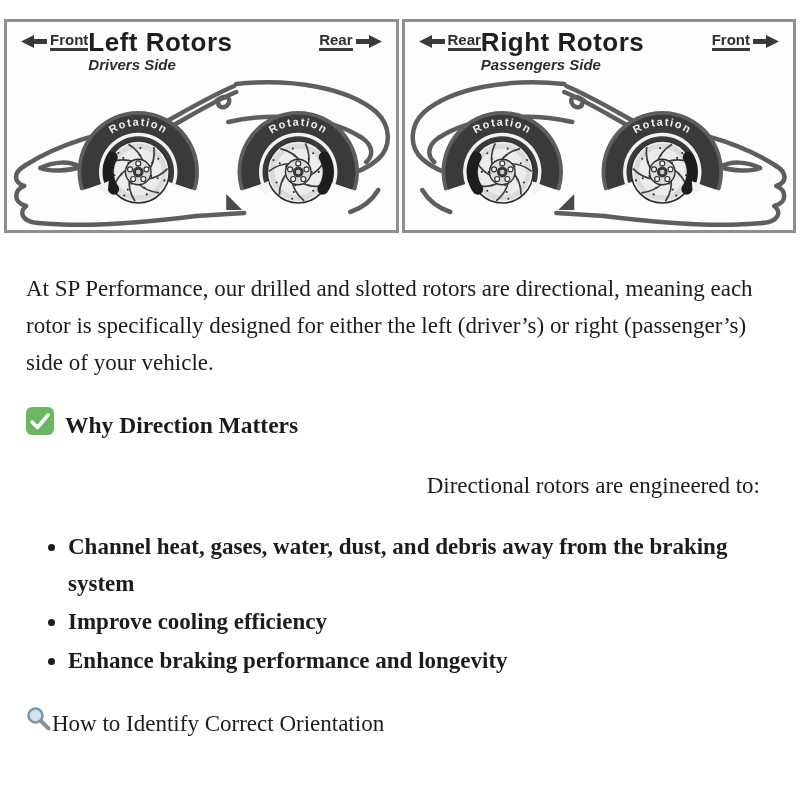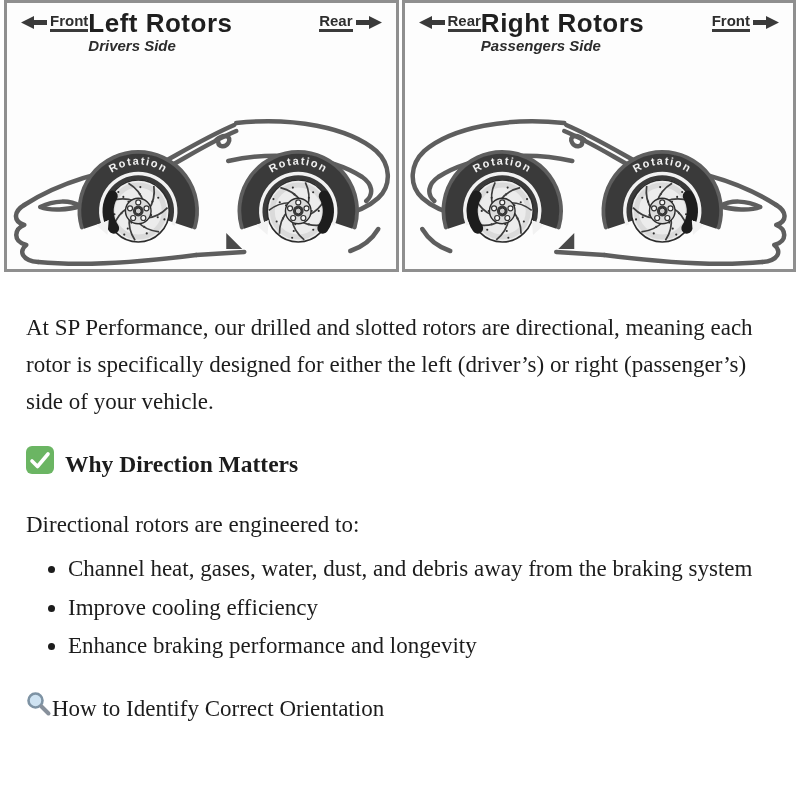--- a/index.html
+++ b/index.html
@@ -1,41 +1,41 @@
 <!DOCTYPE html>
 <html><head>
 <meta charset="utf-8">
 <style>
   * { box-sizing: border-box; margin: 0; padding: 0; }
   html,body { width: 800px; background:#ffffff; }
   body { font-family: "Liberation Serif", serif; color:#1c1c1c; }
 
   
-  .figure { display:flex; gap:3px; padding:0 4px 0 4px; height:272px; }
+  .figure { display:flex; gap:3px; padding:19px 4px 0 4px; height:233px; }
   .panel { flex:1; position:relative; border:3px solid #8f8f8f; background:#fdfdfd; overflow:hidden; }
   .panel-header { display:flex; justify-content:space-between; align-items:flex-start;
                   padding:7px 14px 0 14px; font-family:"Liberation Sans", sans-serif; position:relative; z-index:2; }
   .dir { display:flex; align-items:center; gap:3px; margin-top:3px; }
   .dir .lbl { font-weight:bold; font-size:15px; color:#2e2e2e; border-bottom:3px solid #3a3a3a; line-height:1.05; }
   .dir svg { display:block; }
   .titles { text-align:left; flex:1; }
   .fig-title { font-weight:bold; font-size:26px; line-height:1.0; color:#1f1f1f; letter-spacing:0.5px; }
   .fig-sub { font-weight:bold; font-style:italic; font-size:15px; color:#2c2c2c; margin-top:1px; }
   .car-wrap { position:absolute; left:0; right:0; bottom:0; height:160px; z-index:1; }
   .car-wrap svg { width:100%; height:100%; display:block; }
   .stroke { fill:none; stroke:#5e5e5e; stroke-width:4.5; stroke-linecap:round; stroke-linejoin:round; }
   .rot-text { font-family:"Liberation Sans", sans-serif; font-size:11px; font-weight:bold; fill:#f0f0f0; letter-spacing:1.5px; }
 
   
   .content { padding:12px 30px 0 26px; max-width:790px; font-size:23px; line-height:1.6; }
   .intro { margin-top:26px; }
   h2.sec { margin-top:26px; font-size:23.5px; display:flex; align-items:flex-start; gap:11px; font-weight:bold; }
   h3.sec { margin-top:26px; font-size:23px; display:flex; align-items:flex-start; font-weight:normal; }
-  .lead { margin-top:23px; }
-  ul { margin-top:7px; padding-left:42px; }
+  .lead { margin-top:23px;text-align:right; }
+  ul { margin-top:24px; padding-left:42px;font-weight:bold; }
   li { margin-bottom:2px; }
   .check-icon { width:28px; height:28px; border-radius:6px; display:inline-flex; align-items:center;
                 justify-content:center; flex:0 0 auto; }
   .mag-icon { width:26px; height:26px; display:inline-block; flex:0 0 auto; }
 </style>
 </head>
 <body>
 
 <div class="figure">
 

